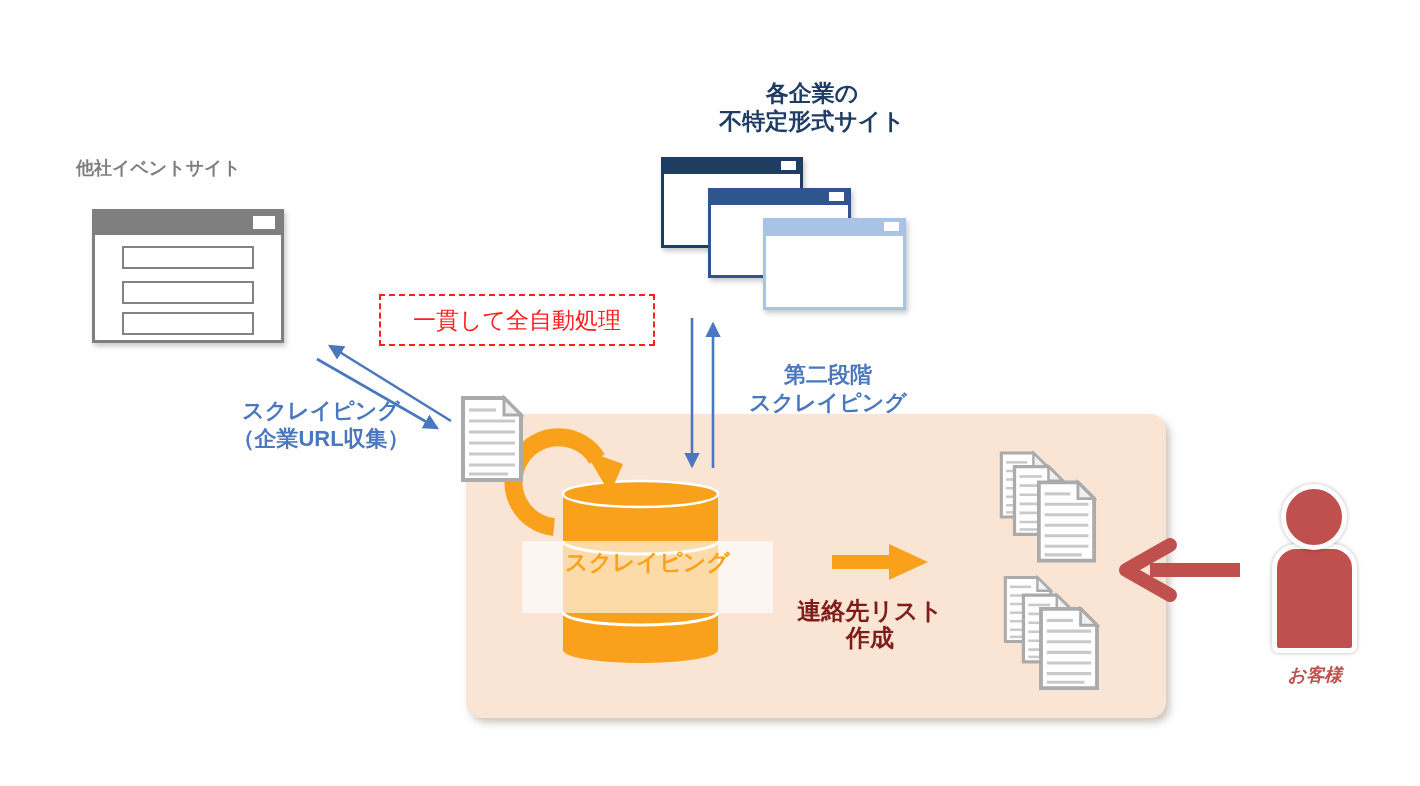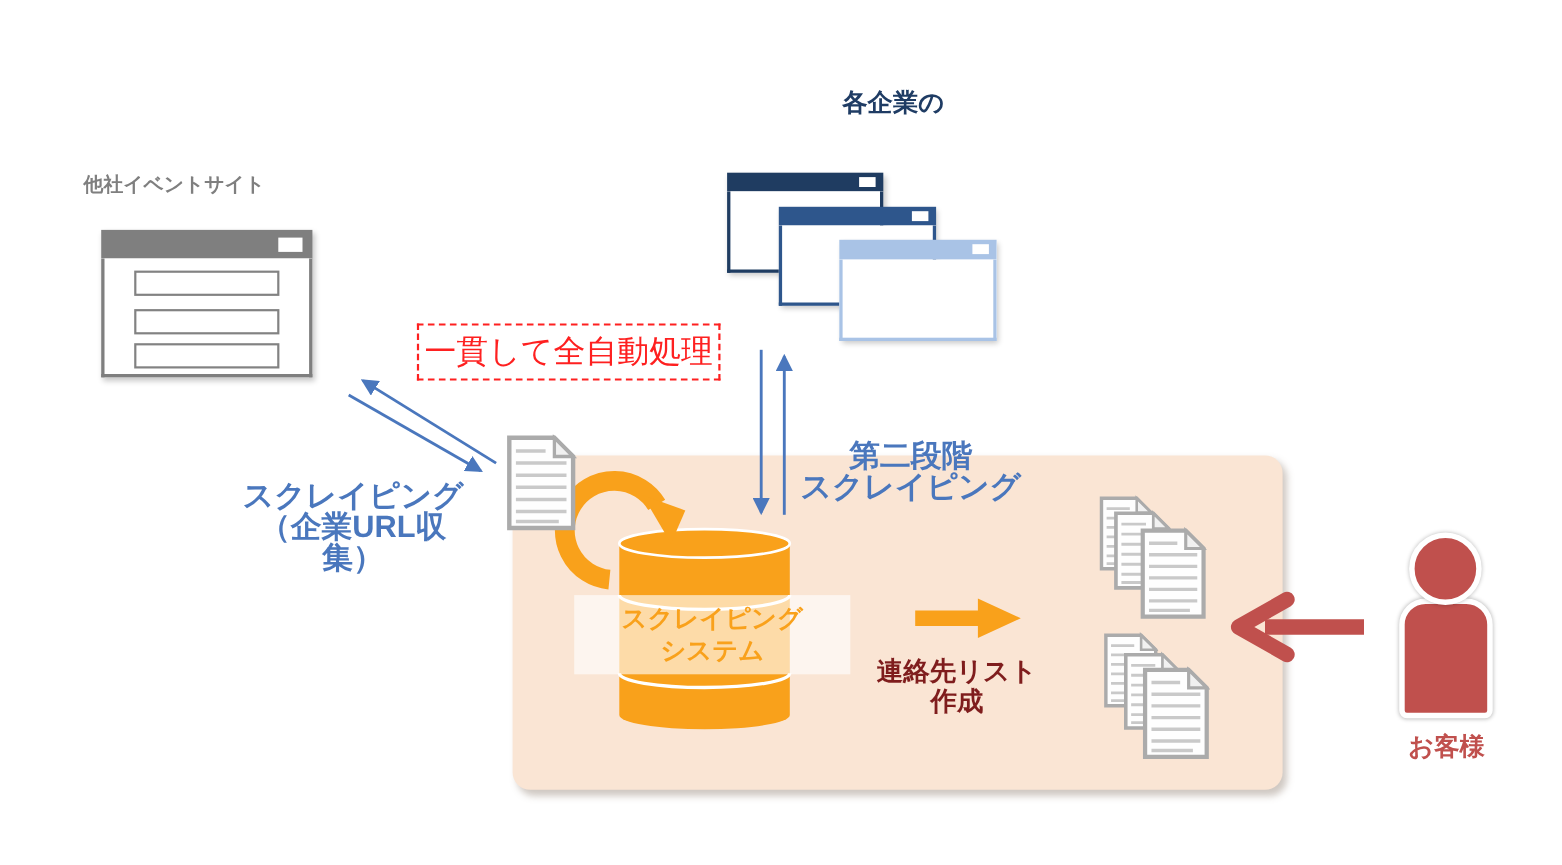--- a/index.html
+++ b/index.html
@@ -42,32 +42,32 @@
   .bwinC .win-body { height:74px; border-color:#A9C3E6; }
   .bwin .win-btn { width:15px; height:9px; right:7px; top:4px; }
 
   
   .jp { font-weight:700; text-align:center; }
   .top-title { left:662px; top:79px; width:300px; font-size:23px; line-height:28px; color:#1F3C64; }
   .left-title { left:76px; top:156px; width:230px; font-size:18px; color:#7F7F7F; text-align:left; }
   .auto-box {
     left:379px; top:294px; width:272px; height:48px;
     border:2px dashed #FE2020; color:#FE2020;
-    font-size:29px; line-height:48px; text-align:center; font-weight:400;
-  }
-  .stage { font-size:28px; line-height:28px; color:#4A77BD;margin-top:40px; }
+    font-size:23px; line-height:48px; text-align:center; font-weight:400;
+  }
+  .stage { font-size:22px; line-height:28px; color:#4A77BD; }
   .stage1 { left:211px; top:397px; width:220px; }
   .stage2 { left:718px; top:361px; width:220px; }
   .sys-label {
     left:522px; top:541px; width:251px; height:72px; box-sizing:border-box;
     background:rgba(255,255,255,.62); color:#F9A11B;
     font-size:23px; line-height:29px; padding-top:7px;
   }
   .out-label { left:788px; top:597px; width:164px; font-size:24px; line-height:27px; color:#7f1d1d; }
-  .cust-label { left:1253px; top:663px; width:124px; font-size:23px; color:#C0504D; }
+  .cust-label { left:1253px; top:663px; width:124px; font-size:18px; color:#C0504D;font-style:italic; }
 
   
   .p-head {
     left:1281px; top:484px; width:56px; height:56px; border-radius:50%;
     background:#C0504D; border:5px solid #fff; box-shadow:0 0 4px rgba(0,0,0,.28); z-index:4;
   }
   .p-body {
     left:1272px; top:544px; width:75px; height:99px;
     background:#C0504D; border:5px solid #fff; border-radius:24px 24px 7px 7px;
     box-shadow:0 0 4px rgba(0,0,0,.28); z-index:3;
@@ -172,41 +172,41 @@
     <polygon points="832,555 889,555 889,544 928,562 889,580 889,569 832,569" fill="#F9A11B"></polygon>
 
     <g stroke="#C0504D" fill="none">
       <line x1="1240" y1="570" x2="1150" y2="570" stroke-width="14"></line>
       <polyline points="1170,545 1126,570 1170,595" stroke-width="14" stroke-linecap="round" stroke-linejoin="round"></polyline>
     </g>
   </svg>
 
   <div class="abs jp top-title">
     <div>各企業の</div>
+    <div>不特定形式サイト</div>
   </div>
 
   <div class="abs jp left-title">他社イベントサイト</div>
 
   <div class="abs auto-box">
     <span>一貫して全自動処理</span>
   </div>
 
   <div class="abs jp stage stage1">
     <div>スクレイピング</div>
     <div>（企業URL収集）</div>
   </div>
 
   <div class="abs jp stage stage2">
     <div>第二段階</div>
     <div>スクレイピング</div>
   </div>
 
   <div class="abs jp sys-label">
     <div>スクレイピング</div>
-    <div>システム</div>
   </div>
 
   <div class="abs jp out-label">
     <div>連絡先リスト</div>
     <div>作成</div>
   </div>
 
   <div class="abs jp cust-label">お客様</div>
 
 </div>

